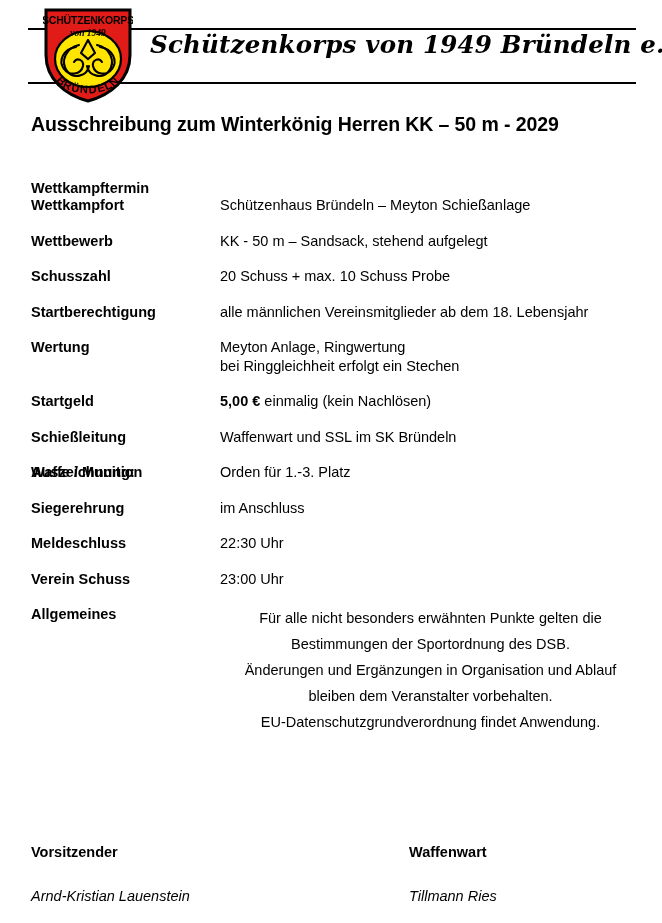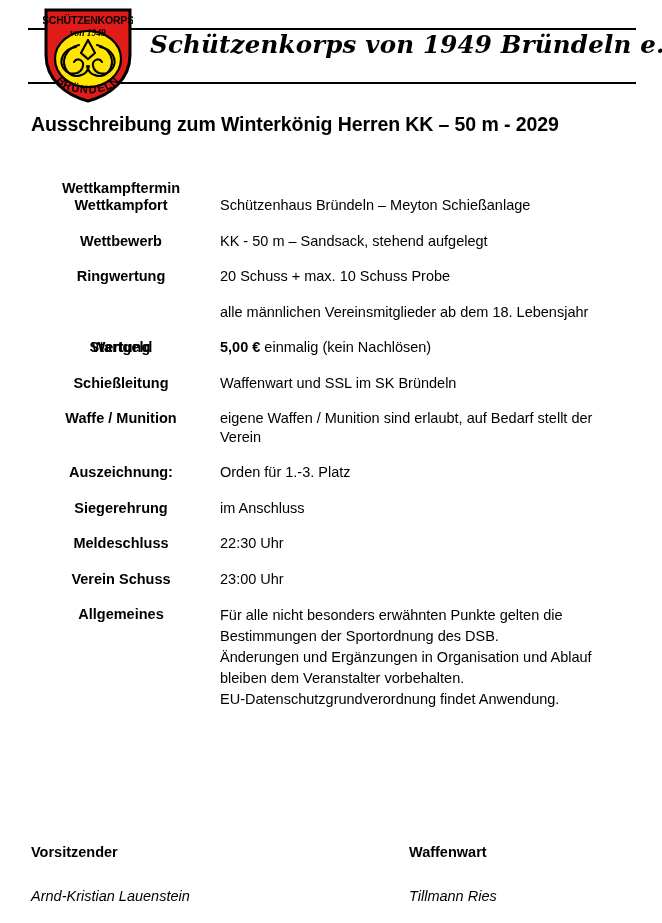--- a/index.html
+++ b/index.html
@@ -82,34 +82,33 @@
     margin-bottom: 17px;
   }
   .row .label {
     position: absolute;
     left: 0;
     top: 0;
     width: 180px;
     font-size: 14.5px;
     font-weight: 700;
     line-height: 18px;
-    text-align: center;
   }
   .row .value {
     margin-left: 189px;
     font-size: 14.5px;
     font-weight: 400;
     line-height: 18.5px;
     white-space: pre-line;
   }
   .row .value.strong { font-weight: 700; }
   .row .value .b { font-weight: 700; }
 
   #row-allgemeines { margin-top: 10px; }
-  #row-allgemeines .value { line-height: 21px; }
+  #row-allgemeines .value { line-height: 26px; text-align: center; }
 
   
   #signatures {
     position: absolute;
     left: 31px;
     top: 843px;
     width: 610px;
   }
   .sig-col {
     position: absolute;
@@ -181,46 +180,47 @@
     <div class="label">Wettkampfort</div>
     <div class="value">Schützenhaus Bründeln – Meyton Schießanlage</div>
   </div>
 
   <div class="row">
     <div class="label">Wettbewerb</div>
     <div class="value">KK - 50 m – Sandsack, stehend aufgelegt</div>
   </div>
 
   <div class="row">
-    <div class="label">Ringwertung</div>
+    <div class="label">Schusszahl</div>
     <div class="value">20 Schuss + max. 10 Schuss Probe</div>
   </div>
 
   <div class="row">
+    <div class="label">Startberechtigung</div>
     <div class="value">alle männlichen Vereinsmitglieder ab dem 18. Lebensjahr</div>
   </div>
 
   <div class="row">
     <div class="label">Wertung</div>
+    <div class="value">Meyton Anlage, Ringwertung
+bei Ringgleichheit erfolgt ein Stechen</div>
   </div>
 
   <div class="row">
     <div class="label">Startgeld</div>
     <div class="value"><span class="b">5,00 €</span><span> einmalig (kein Nachlösen)</span></div>
   </div>
 
   <div class="row">
     <div class="label">Schießleitung</div>
     <div class="value">Waffenwart und SSL im SK Bründeln</div>
   </div>
 
   <div class="row">
     <div class="label">Waffe / Munition</div>
-    <div class="value">eigene Waffen / Munition sind erlaubt, auf Bedarf stellt der
-Verein</div>
   </div>
 
   <div class="row">
     <div class="label">Auszeichnung:</div>
     <div class="value">Orden für 1.-3. Platz</div>
   </div>
 
   <div class="row">
     <div class="label">Siegerehrung</div>
     <div class="value">im Anschluss</div>

